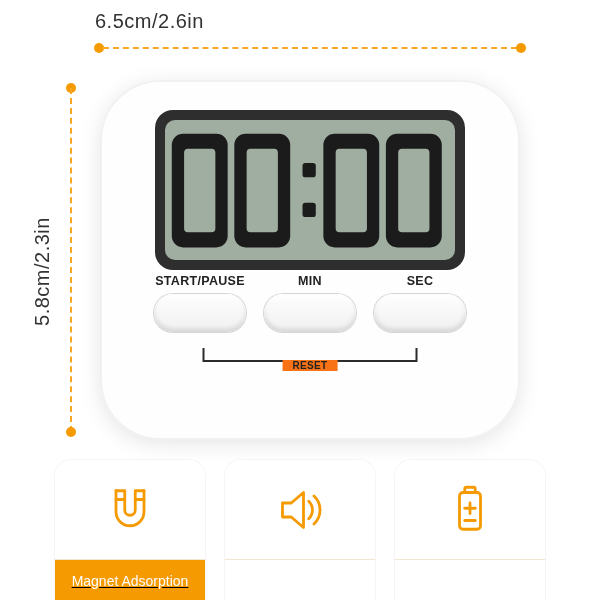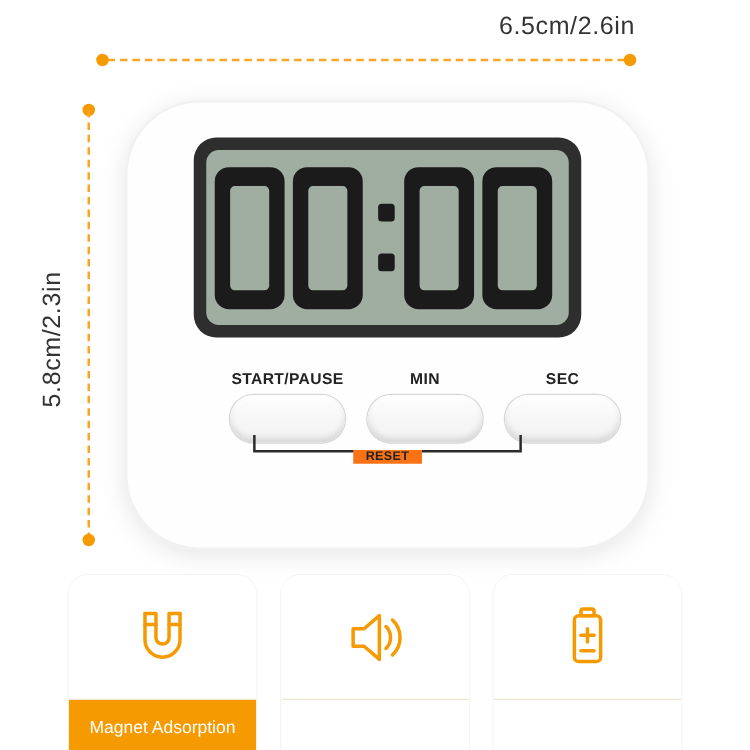--- a/index.html
+++ b/index.html
@@ -17,23 +17,23 @@
     font-family: Arial, Helvetica, sans-serif;
     background: #fff;
     position: relative;
     overflow: hidden;
   }
 
   
   .dim-top {
     position: absolute;
     top: 10px;
-    left: 78px;
+    left: 95px;
     width: 430px;
-    text-align: right;
+    text-align: left;
   }
   .dim-top-label {
     font-size: 20px;
     color: #333;
     letter-spacing: .5px;
   }
   .dim-top-line {
     position: relative;
     height: 22px;
     margin-top: 4px;
@@ -130,27 +130,26 @@
     border-radius: 10px;
     display: flex;
     align-items: center;
     justify-content: center;
     overflow: hidden;
   }
   .screen svg { width: 98%; height: 98%; }
 
   .btn-row {
     position: absolute;
-    top: 216px;
+    top: 194px;
     left: 50%;
     transform: translateX(-50%);
     width: 320px;
     display: flex;
     justify-content: space-between;
-    margin-left: 30px;
   }
   .btn-col {
     width: 100px;
     text-align: center;
   }
   .btn-label {
     font-size: 12.5px;
     font-weight: 700;
     color: var(--label-dark);
     margin-bottom: 6px;
@@ -208,20 +207,21 @@
   .features {
     position: absolute;
     bottom: 0;
     left: 0;
     width: 600px;
     height: 140px;
     display: flex;
     gap: 20px;
     padding: 0 55px;
     justify-content: center;
+    text-decoration: underline;
   }
   .card {
     flex: 1;
     display: flex;
     flex-direction: column;
     border-radius: 16px 16px 0 0;
     overflow: hidden;
     box-shadow: 0 0 0 1px rgba(0,0,0,.04);
   }
   .card-icon {

